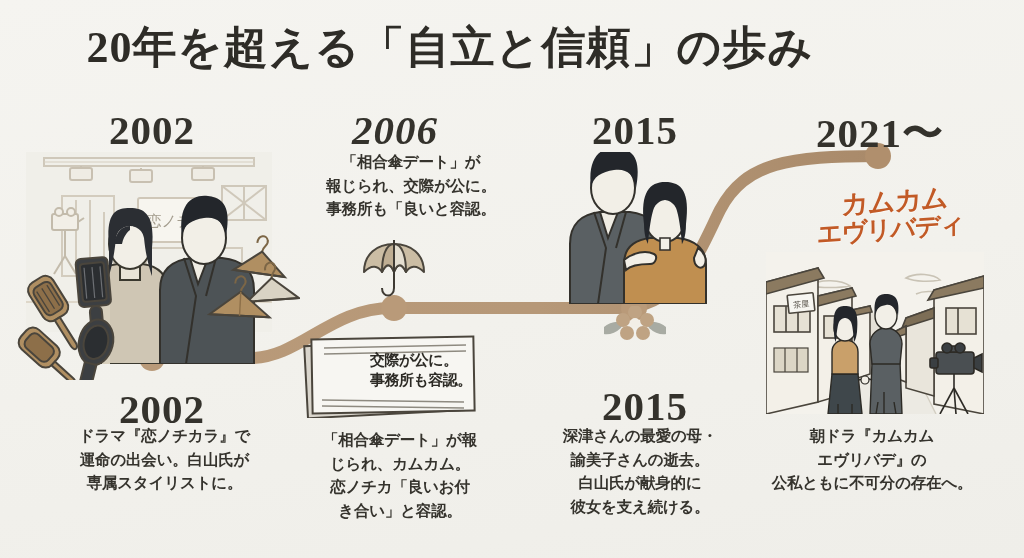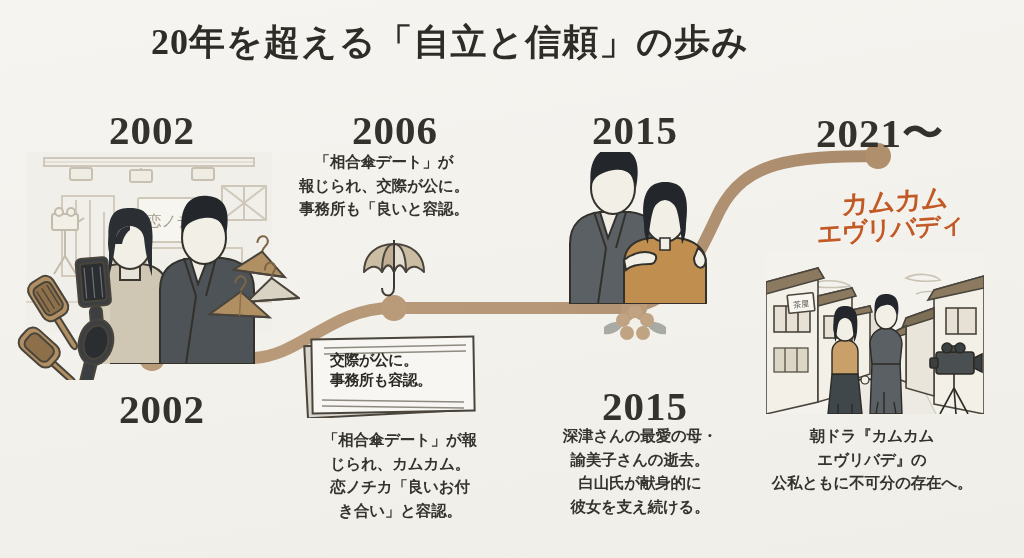--- a/index.html
+++ b/index.html
@@ -24,57 +24,57 @@
   }
 
   
   .title {
     position: absolute;
     left: 0;
     top: 18px;
     width: 900px;
     text-align: center;
     font-family: "Liberation Serif", "DejaVu Serif", serif;
-    font-size: 36px;
+    font-size: 44px;
     font-weight: 700;
     letter-spacing: 1px;
     color: #2e2c27;
     white-space: nowrap;
   }
 
   
   .year {
     position: absolute;
     font-family: "Liberation Serif", "DejaVu Serif", serif;
     font-size: 41px;
     font-weight: 700;
     color: #34322c;
     letter-spacing: 1px;
     text-align: center;
     white-space: nowrap;
   }
   .year-top-1 { left: 62px;  top: 106px; width: 180px; }
-  .year-top-2 { left: 305px; top: 106px; width: 180px; }
+  .year-top-2 { left: 305px; top: 106px; width: 180px; font-style: italic; }
   .year-top-3 { left: 545px; top: 106px; width: 180px; }
   .year-top-4 { left: 790px; top: 106px; width: 180px; }
   .year-bot-1 { left: 62px;  top: 385px; width: 200px; }
   .year-bot-3 { left: 545px; top: 382px; width: 200px; }
 
   
   .caption {
     position: absolute;
     text-align: center;
     font-size: 15.5px;
     line-height: 1.52;
     font-weight: 700;
     color: #35332d;
     font-family: "Liberation Sans", "DejaVu Sans", sans-serif;
     letter-spacing: -0.2px;
   }
-  .cap-2006-top { left: 281px; top: 150px; width: 206px; }
+  .cap-2006-top { left: 308px; top: 150px; width: 206px; }
   .cap-2002-bot { left: 42px;  top: 424px; width: 245px; }
   .cap-2006-bot { left: 296px; top: 428px; width: 208px; }
   .cap-2015-bot { left: 532px; top: 424px; width: 216px; }
   .cap-2021-bot { left: 752px; top: 424px; width: 240px; }
   .caption div { white-space: nowrap; }
 
   
   #timeline {
     position: absolute;
     left: 0;
@@ -141,21 +141,21 @@
     left: 30px;
     top: 18px;
     width: 140px;
     font-size: 15px;
     line-height: 1.35;
     font-weight: 700;
     color: #2c2a25;
     text-align: left;
     letter-spacing: -0.5px;
   }
-  .np-text div { white-space: nowrap; }
+  .np-text div { white-space: nowrap; margin-left: 40px; }
 
   
   .umbrella { position: absolute; left: 358px; top: 236px; width: 72px; height: 72px; }
 
   
   .flower { position: absolute; left: 604px; top: 306px; width: 62px; height: 34px; }
 
   
   .brushes { position: absolute; left: 16px; top: 250px; width: 130px; height: 130px; }
 
@@ -497,20 +497,25 @@
   </div>
 
   <div class="year year-top-1">2002</div>
   <div class="year year-top-2">2006</div>
   <div class="year year-top-3">2015</div>
   <div class="year year-top-4">2021〜</div>
 
   <div class="year year-bot-1">2002</div>
   <div class="year year-bot-3">2015</div>
 
+  <div class="caption cap-2002-bot">
+    <div>ドラマ『恋ノチカラ』で</div>
+    <div>運命の出会い。白山氏が</div>
+    <div>専属スタイリストに。</div>
+  </div>
 
   <div class="caption cap-2006-bot">
     <div>「相合傘デート」が報</div>
     <div>じられ、カムカム。</div>
     <div>恋ノチカ「良いお付</div>
     <div>き合い」と容認。</div>
   </div>
 
   <div class="caption cap-2015-bot">
     <div>深津さんの最愛の母・</div>

